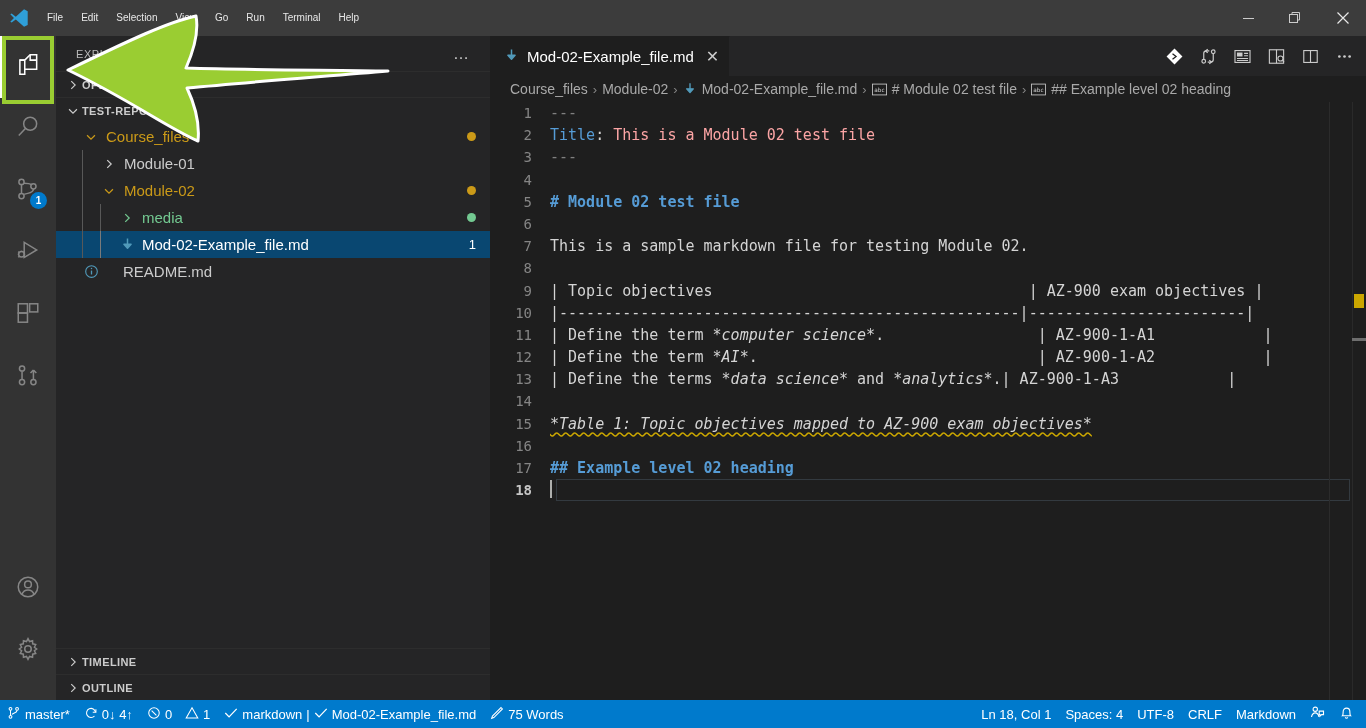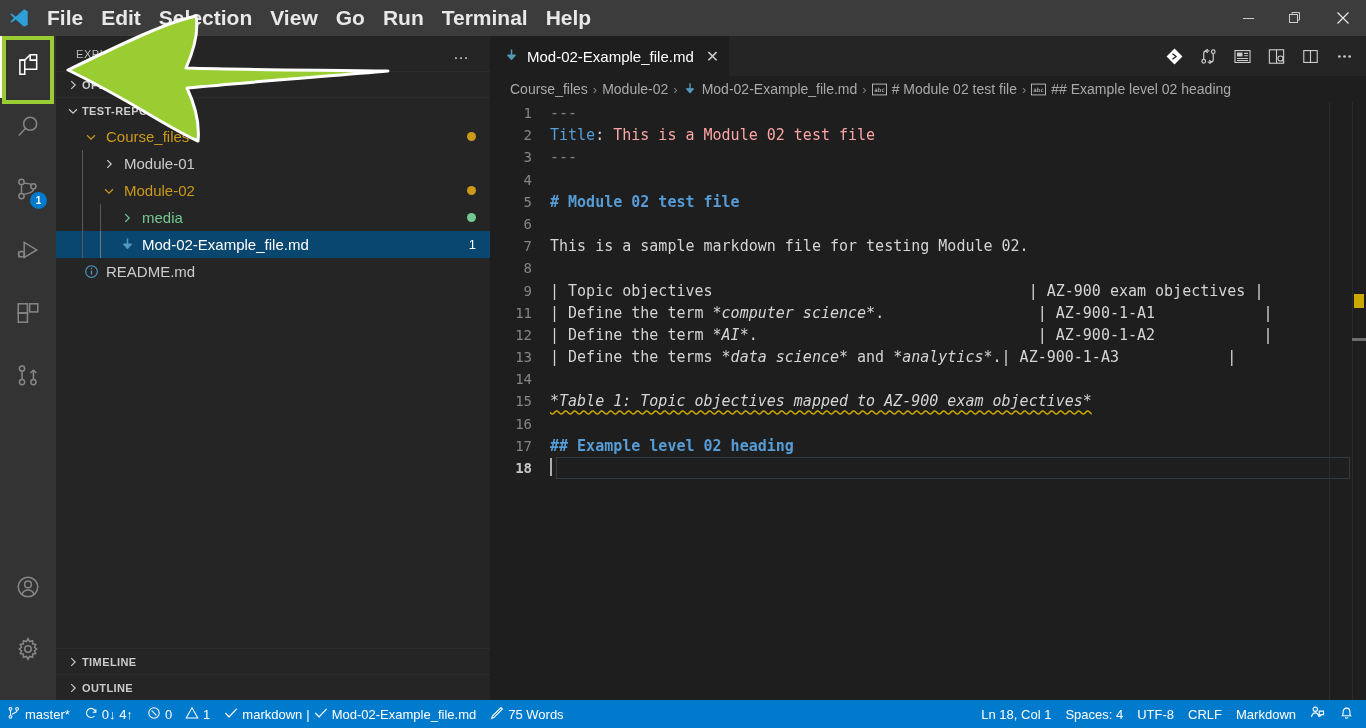--- a/index.html
+++ b/index.html
@@ -13,22 +13,22 @@
 
   
   .titlebar {
     position: absolute; top: 0; left: 0; width: 1366px; height: 36px;
     background: #3c3c3c; display: flex; align-items: center;
     color: #cccccc; font-size: 14px;
   }
   .vscode-logo { width: 38px; height: 36px; display:flex; align-items:center; justify-content:center; }
   .menu { display: flex; align-items: center; height: 36px; }
   .menu-item {
-    padding: 0 9px; height: 36px; line-height: 36px; font-size: 21px;
-    color: #e8e8e8; cursor: default; white-space: nowrap; font-weight: bold;
+    padding: 0 9px; height: 36px; line-height: 36px; font-size: 10px;
+    color: #e8e8e8; cursor: default; white-space: nowrap;
   }
   .title-center {
     position: absolute; left: 0; right: 0; text-align: center;
     font-size: 14px; color: #cccccc; pointer-events: none;
   }
   .win-controls { position: absolute; right: 0; top: 0; height: 36px; display: flex; }
   .win-btn { width: 47px; height: 36px; display: flex; align-items:center; justify-content:center; }
 
   
   .activitybar {
@@ -390,21 +390,21 @@
 
       <div class="tree-row">
         <span style="width:26px"></span>
         <span class="twisty">
           <svg width="15" height="15" viewBox="0 0 16 16" fill="none" stroke="#519aba" stroke-width="1.2">
             <circle cx="8" cy="8" r="6.2"></circle>
               <path d="M8 7 V11.2" stroke-width="1.4"></path>
               <circle cx="8" cy="4.8" r="0.8" fill="#519aba" stroke="none"></circle>
           </svg>
         </span>
-        <span class="tree-label" style="margin-left:6px">README.md</span>
+        <span class="tree-label" style="margin-left:23px">README.md</span>
       </div>
     </div>
 
     <div class="bottom-panels">
       <div class="section-row">
         <span class="twisty">
           <svg width="14" height="14" viewBox="0 0 16 16" fill="none" stroke="currentColor" stroke-width="1.3">
               <path d="M6 3.5 L10.5 8 L6 12.5"></path>
             </svg>
         </span>
@@ -550,20 +550,24 @@
           <div class="ln">7</div>
           <div class="ctext"><span class="tok-plain">This is a sample markdown file for testing Module 02.</span></div>
         </div>
         <div class="code-row">
           <div class="ln">8</div>
           <div class="ctext"></div>
         </div>
         <div class="code-row">
           <div class="ln">9</div>
           <div class="ctext"><span class="tok-plain">| Topic objectives                                   | AZ-900 exam objectives |</span></div>
+        </div>
+        <div class="code-row">
+          <div class="ln">10</div>
+          <div class="ctext"><span class="tok-plain">|---------------------------------------------------|------------------------|</span></div>
         </div>
         <div class="code-row">
           <div class="ln">11</div>
           <div class="ctext"><span class="tok-plain">| Define the term </span><span class="tok-ital">*computer science*</span><span class="tok-plain">.                 | AZ-900-1-A1            |</span></div>
         </div>
         <div class="code-row">
           <div class="ln">12</div>
           <div class="ctext"><span class="tok-plain">| Define the term </span><span class="tok-ital">*AI*</span><span class="tok-plain">.                               | AZ-900-1-A2            |</span></div>
         </div>
         <div class="code-row">

